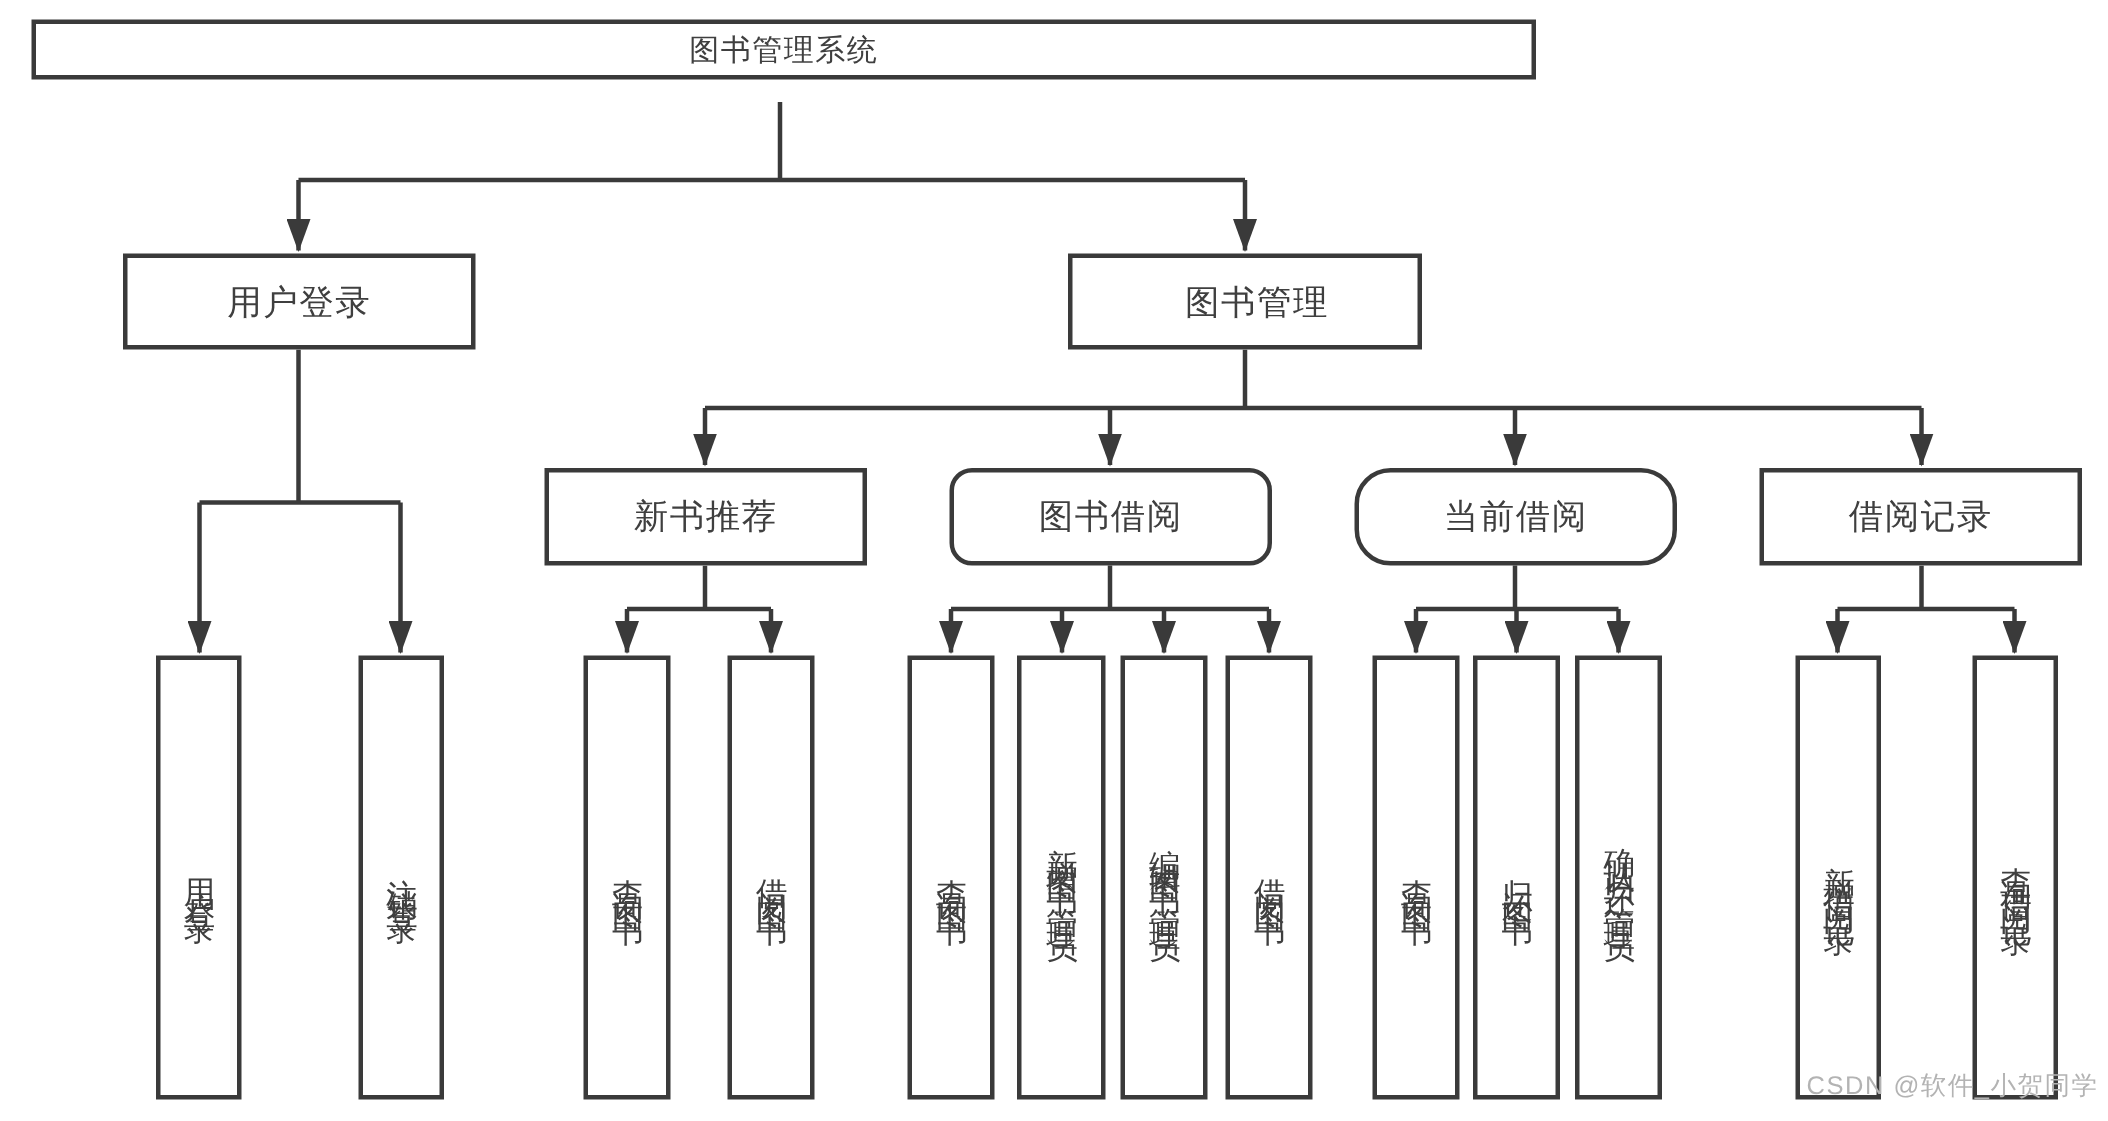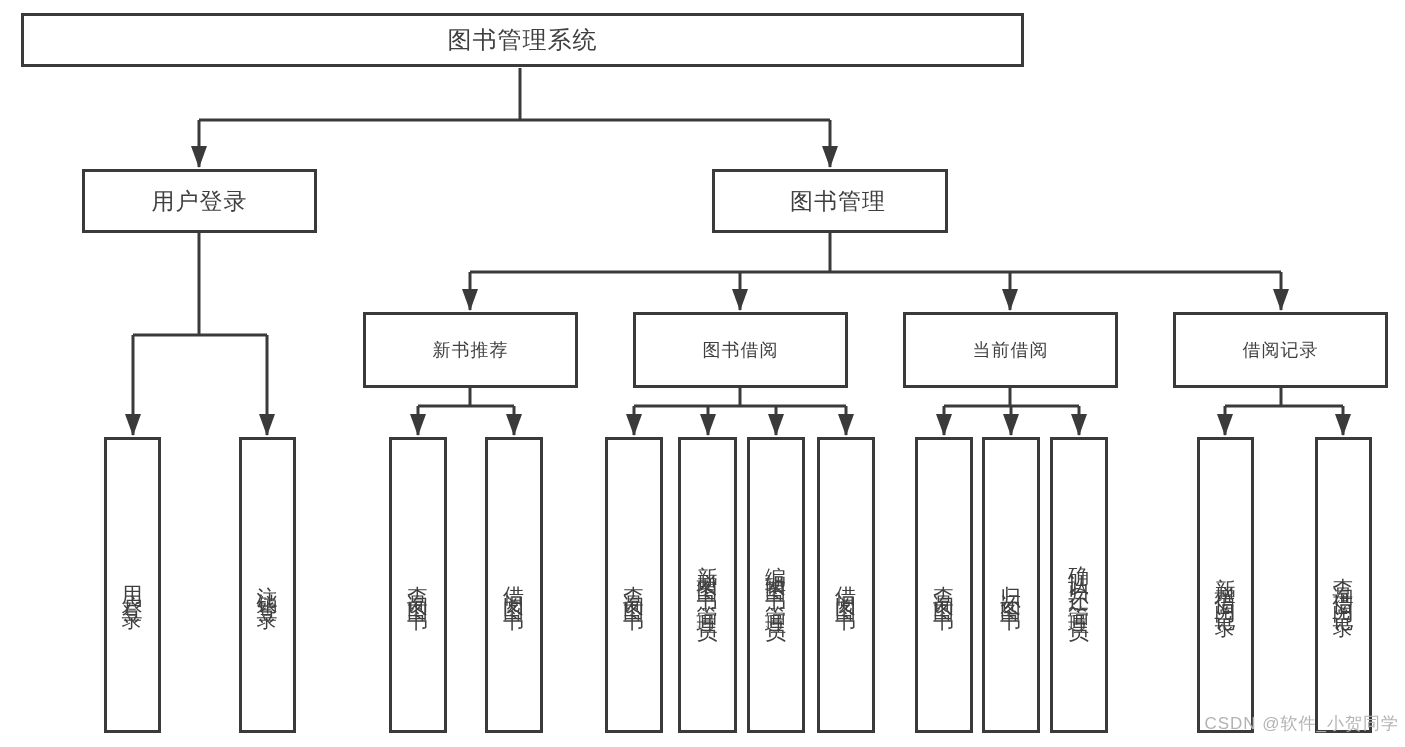--- a/index.html
+++ b/index.html
@@ -13,25 +13,25 @@
   }
   #wires{position:absolute;left:0;top:0;z-index:1;}
   .node{
     position:absolute;
     box-sizing:border-box;
     background:#ffffff;
     border:3px solid #3a3a3a;
     display:flex;align-items:center;justify-content:center;
     z-index:2;
   }
-  .node-root{left:21px;top:13px;width:1003px;height:54px;font-size:24px;letter-spacing:1px;}
+  .node-root{left:21px;top:13px;width:1003px;height:40px;font-size:20px;letter-spacing:1px;}
   .node-l2{top:169px;height:64px;font-size:23px;letter-spacing:1px;}
   .node-l2a{left:82px;width:235px;}
   .node-l2b{left:712px;width:236px;padding-left:16px;}
-  .node-l3{top:312px;height:76px;width:215px;font-size:18px;letter-spacing:1px;}
+  .node-l3{top:312px;height:65px;width:215px;font-size:23px;letter-spacing:1px;}
   .leaf{
     top:437px;height:296px;
     font-size:21px;
   }
   .leaf .vtext{
     writing-mode:vertical-lr;
     text-orientation:mixed;
     letter-spacing:8px;
     line-height:1;
     white-space:nowrap;
@@ -100,22 +100,22 @@
       <path d="M1343 406 V435" marker-end="url(#arrow)"></path>
     </g>
   </svg>
 
   <div class="node node-root">图书管理系统</div>
 
   <div class="node node-l2 node-l2a">用户登录</div>
   <div class="node node-l2 node-l2b">图书管理</div>
 
   <div class="node node-l3" style="left:363px;">新书推荐</div>
-  <div class="node node-l3" style="left:633px;">图书借阅</div>
-  <div class="node node-l3" style="left:903px;">当前借阅</div>
+  <div class="node node-l3" style="left:633px;border-radius:15px;">图书借阅</div>
+  <div class="node node-l3" style="left:903px;border-radius:24px;">当前借阅</div>
   <div class="node node-l3" style="left:1173px;">借阅记录</div>
 
   <div class="node leaf" style="left:104px;width:57px;">
     <span class="vtext">用户登录</span>
   </div>
   <div class="node leaf" style="left:239px;width:57px;">
     <span class="vtext">注销登录</span>
   </div>
   <div class="node leaf" style="left:389px;width:58px;">
     <span class="vtext">查询图书</span>

